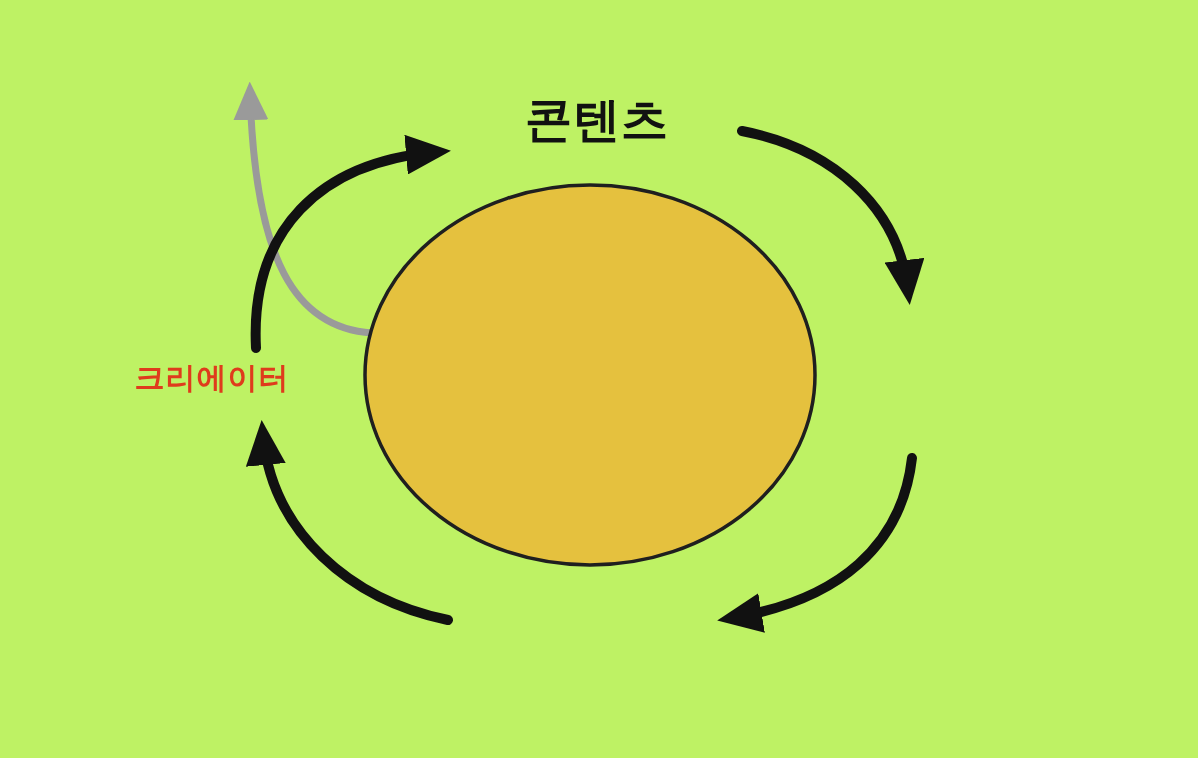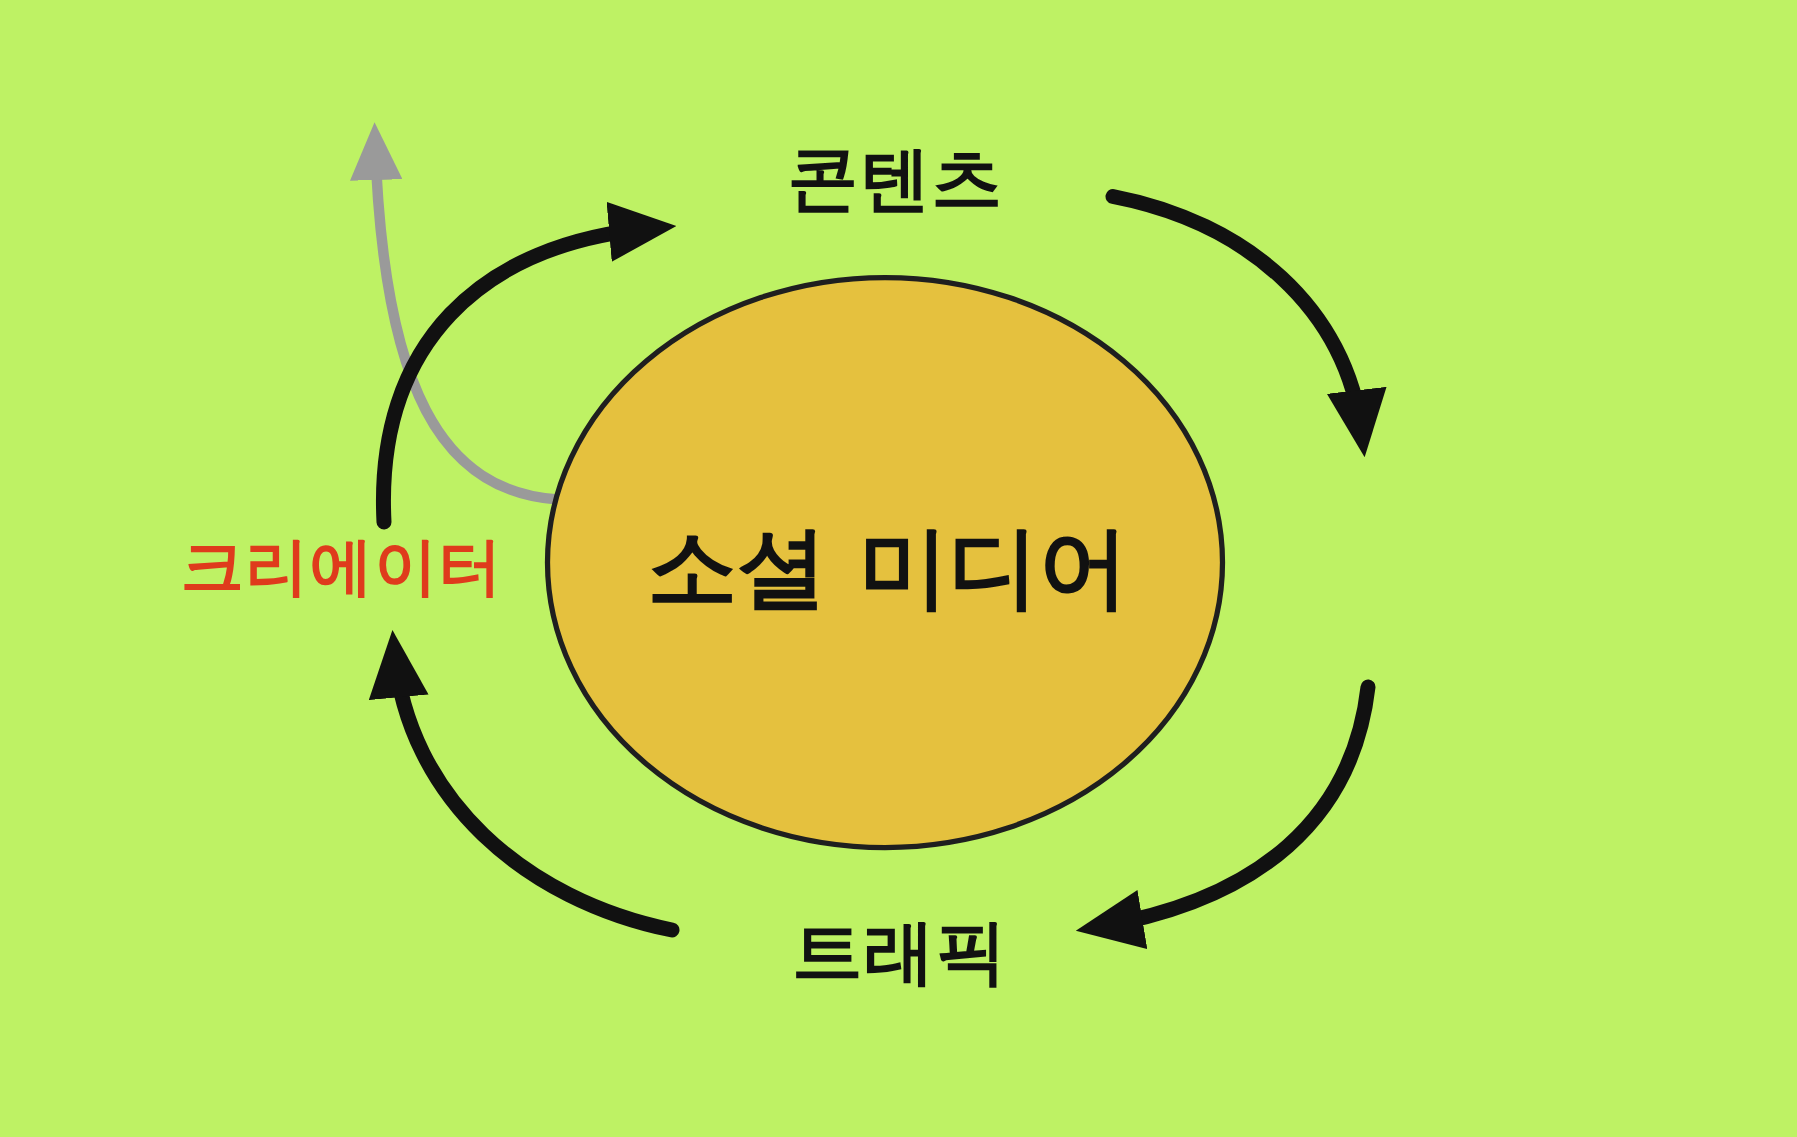--- a/index.html
+++ b/index.html
@@ -27,21 +27,21 @@
     transform: translate(-50%, -50%);
     font-weight: 800;
     color: #111111;
     white-space: nowrap;
     letter-spacing: 1px;
     user-select: none;
   }
   .label-top    { left: 597px; top: 120px; font-size: 47px; }
   .label-right  { left: 932px; top: 380px; font-size: 47px; }
   .label-bottom { left: 600px; top: 635px; font-size: 47px; }
-  .label-left   { left: 228px; top: 378px; font-size: 42px; color: #DF3B1C; }
+  .label-left   { left: 212px; top: 378px; font-size: 30px; color: #DF3B1C; }
   .label-center { left: 592px; top: 379px; font-size: 60px; letter-spacing: 0px; }
 </style>
 </head>
 <body>
 
 <div class="canvas">
 
   <svg class="diagram-svg" width="1198" height="758" viewBox="0 0 1198 758" aria-hidden="false">
     <defs>
       <marker id="ah-black" markerWidth="4.5" markerHeight="4" refX="3" refY="2" orient="auto">
@@ -61,19 +61,17 @@
     <path d="M 742 131 C 830 148, 898 205, 908 290" fill="none" stroke="#111111" stroke-width="10" stroke-linecap="round" marker-end="url(#ah-black)"></path>
 
     <path d="M 912 458 C 902 545, 840 600, 732 618" fill="none" stroke="#111111" stroke-width="10" stroke-linecap="round" marker-end="url(#ah-black)"></path>
 
     <path d="M 448 620 C 350 600, 272 532, 263 435" fill="none" stroke="#111111" stroke-width="10" stroke-linecap="round" marker-end="url(#ah-black)"></path>
   </svg>
 
   <div class="label label-top">콘텐츠</div>
 
 
-  <div class="label label-bottom">트래픽</div>
 
   <div class="label label-left">크리에이터</div>
 
-  <div class="label label-center">소셜 미디어</div>
 
 </div>
 
 </body></html>

